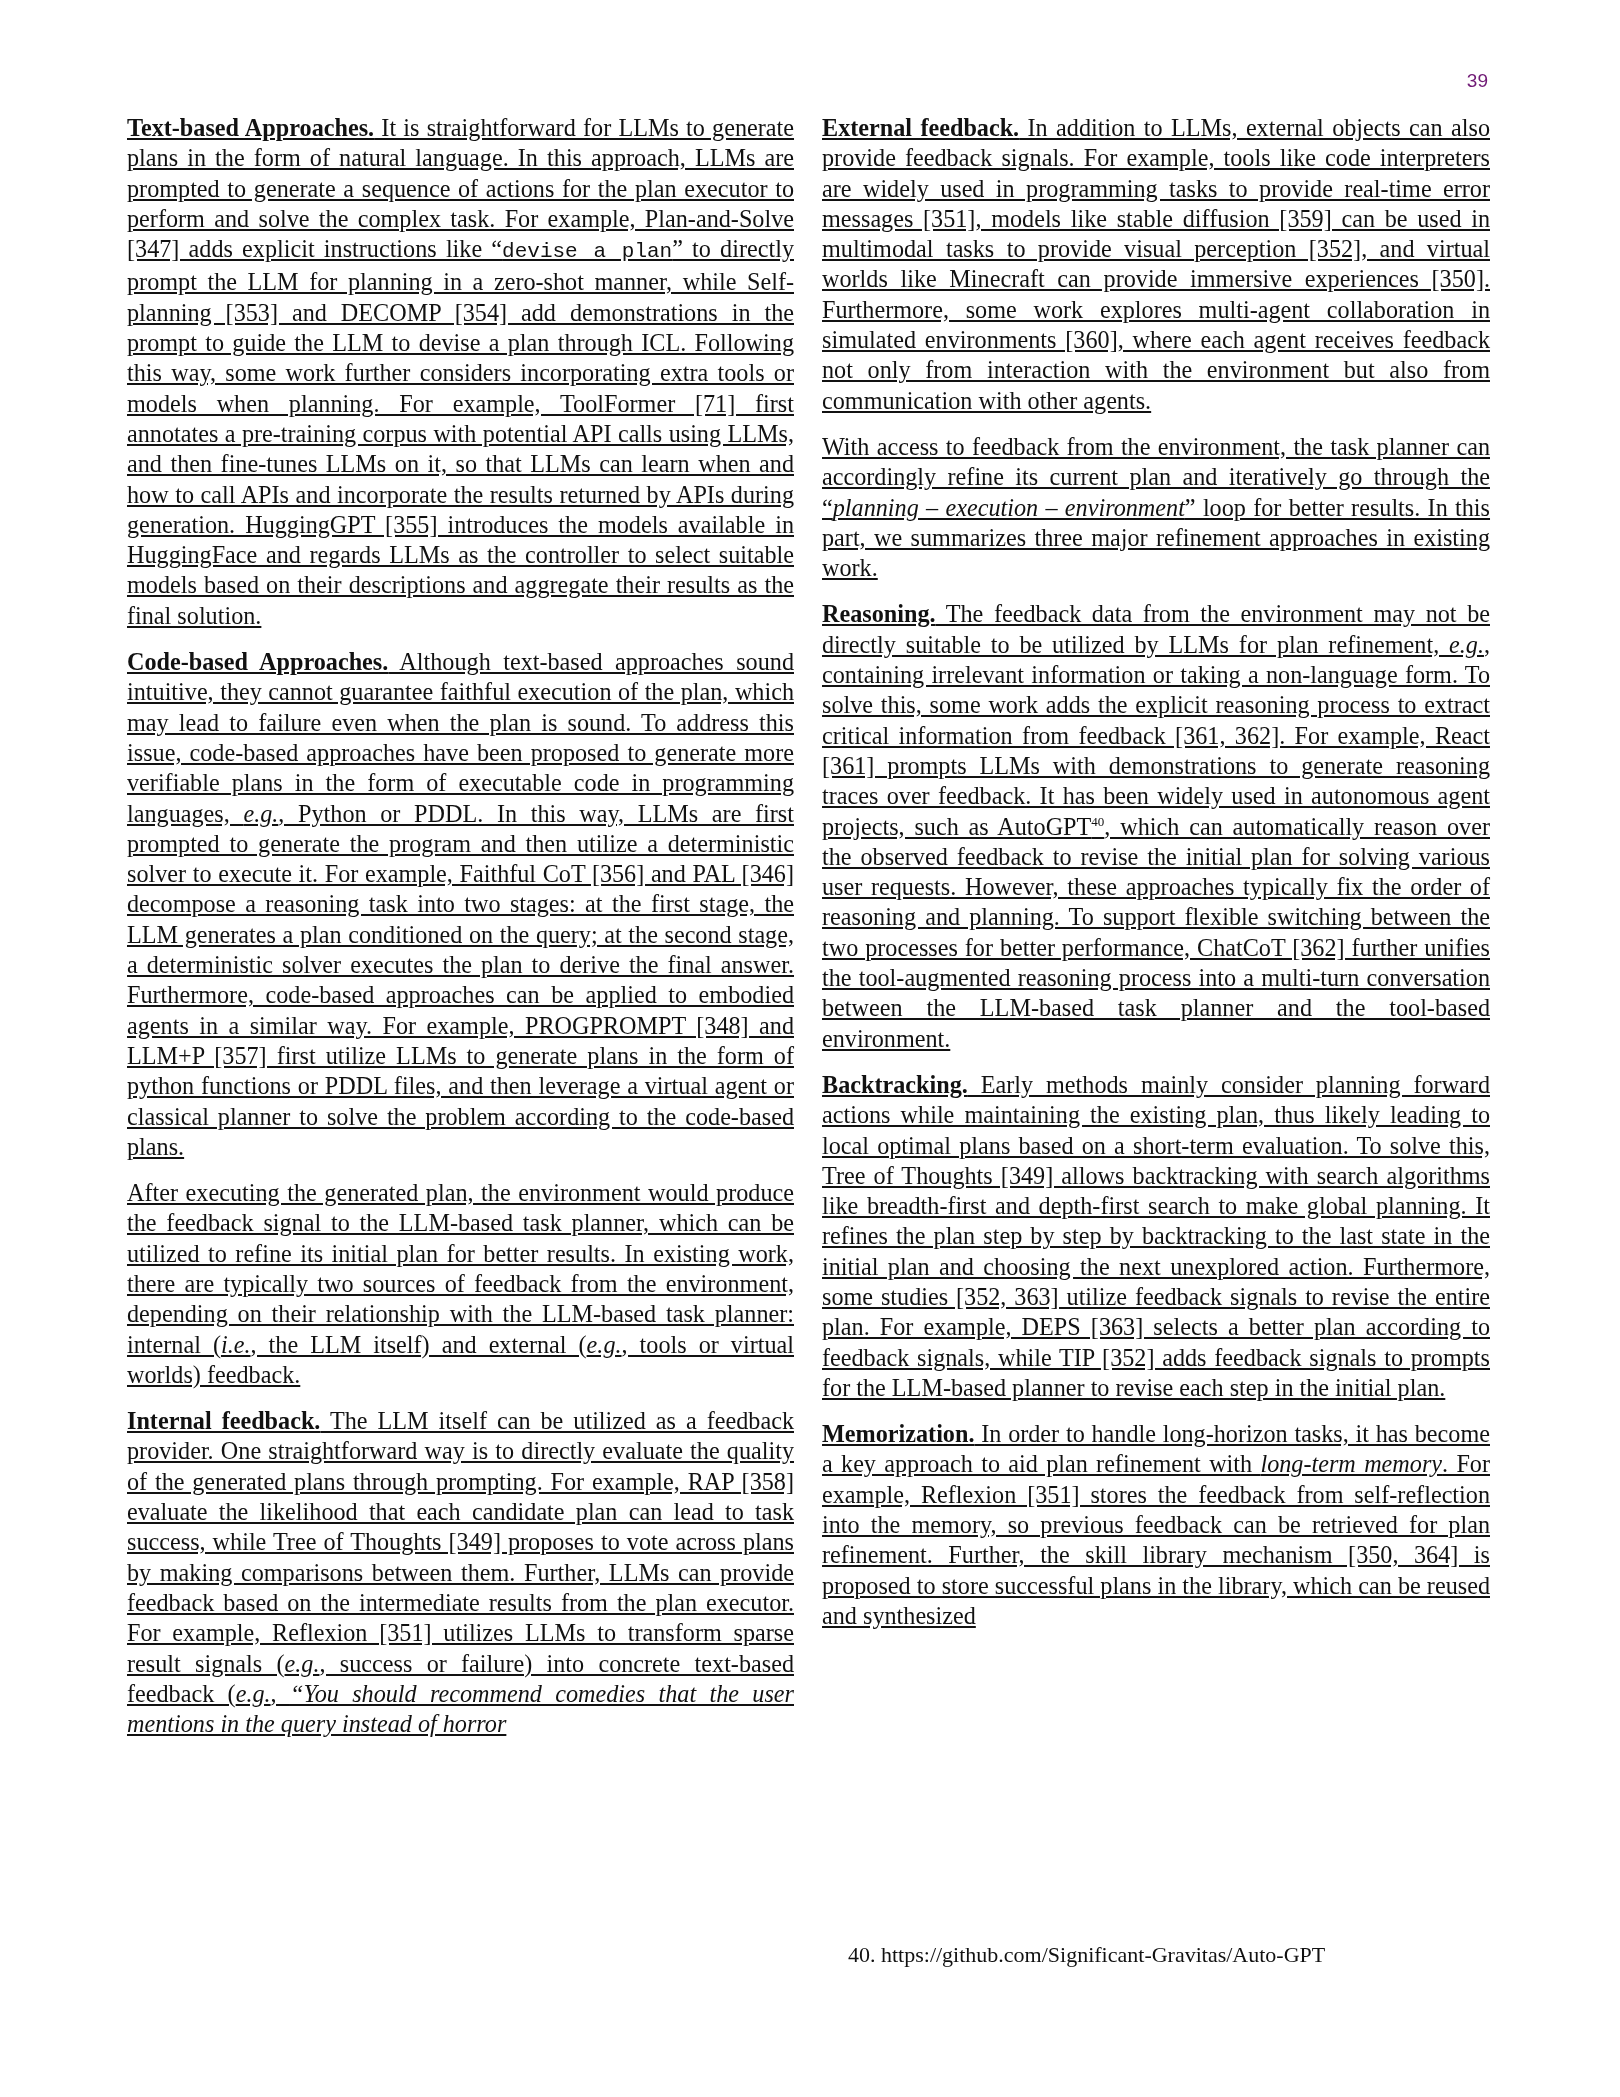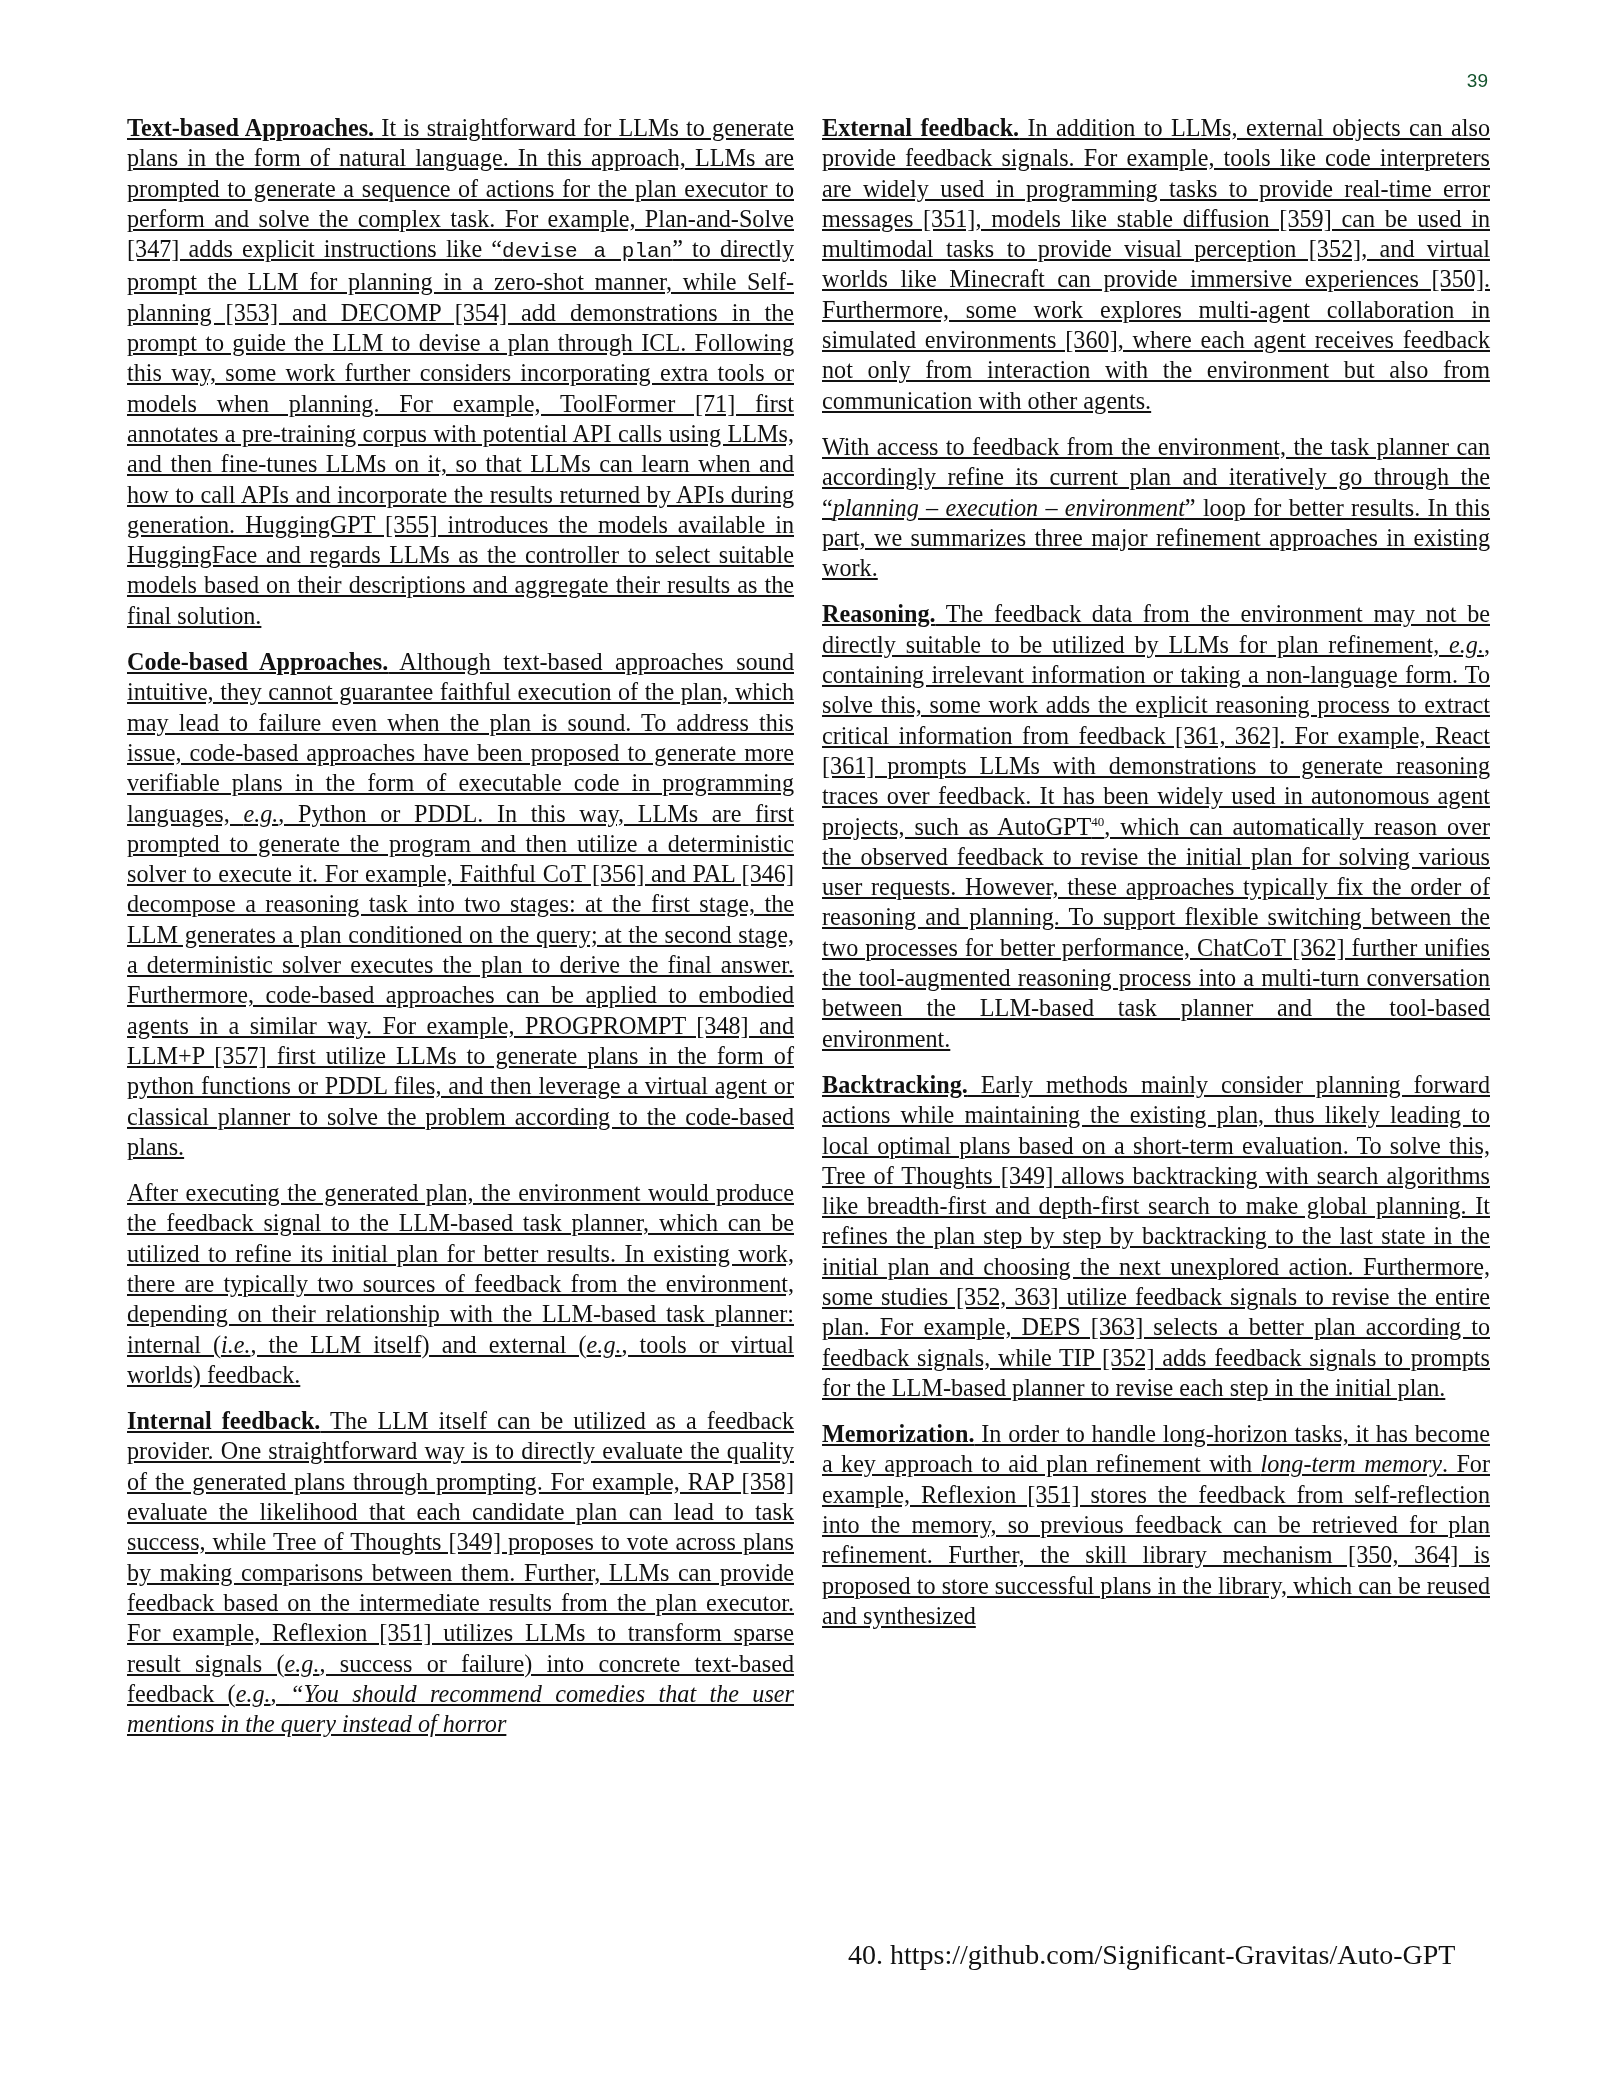--- a/index.html
+++ b/index.html
@@ -4,21 +4,21 @@
 <style>
   html, body { margin: 0; padding: 0; background: #ffffff; }
   body {
     width: 1620px; height: 2097px; position: relative; overflow: hidden;
     font-family: "Liberation Serif", "DejaVu Serif", serif;
     color: #111111;
   }
   .page-number {
     position: absolute; top: 70px; right: 132px;
     font-family: "Liberation Sans", "DejaVu Sans", sans-serif;
-    font-size: 19px; color: #14532d;
+    font-size: 19px; color: #701a75;
   }
   .column {
     position: absolute; top: 113px; width: 667px;
     font-size: 24.2px; line-height: 30.3px;
     text-align: justify; hyphens: manual;
   }
   .col-left { left: 127px; }
   .col-right { left: 822px; width: 668px; }
   p { margin: 0 0 16px 0; text-decoration: underline; }
   .lead { font-weight: bold; }
@@ -26,21 +26,21 @@
   i, .it { font-style: italic; }
   h3.subsection {
     margin: 20px 0 6px 0; font-weight: normal; font-style: italic;
     font-family: "Liberation Sans", "DejaVu Sans", sans-serif;
     font-size: 22.5px; line-height: 30px; text-align: left;
   }
   h3 .num { display: inline-block; width: 60px; }
   sup { font-size: 13px; line-height: 0; vertical-align: super; }
   .footnote {
     position: absolute; left: 848px; top: 1942px;
-    font-size: 28px; line-height: 26px;
+    font-size: 22px; line-height: 26px;
   }
 </style>
 </head>
 <body>
 
 <div class="page-number">39</div>
 
 <div class="column col-left">
   <p><span class="lead">Text-based Approaches.</span><span> It is straightforward for LLMs to generate plans in the form of natural language. In this approach, LLMs are prompted to generate a sequence of actions for the plan executor to perform and solve the com­plex task. For example, Plan-and-Solve [347] adds explicit instructions like “</span><span class="mono">devise a plan</span><span>” to directly prompt the LLM for planning in a zero-shot manner, while Self-planning [353] and DECOMP [354] add demonstrations in the prompt to guide the LLM to devise a plan through ICL. Following this way, some work further considers incorpo­rating extra tools or models when planning. For example, ToolFormer [71] first annotates a pre-training corpus with potential API calls using LLMs, and then fine-tunes LLMs on it, so that LLMs can learn when and how to call APIs and incorporate the results returned by APIs during gener­ation. HuggingGPT [355] introduces the models available in HuggingFace and regards LLMs as the controller to select suitable models based on their descriptions and aggregate their results as the final solution.</span></p>
 

